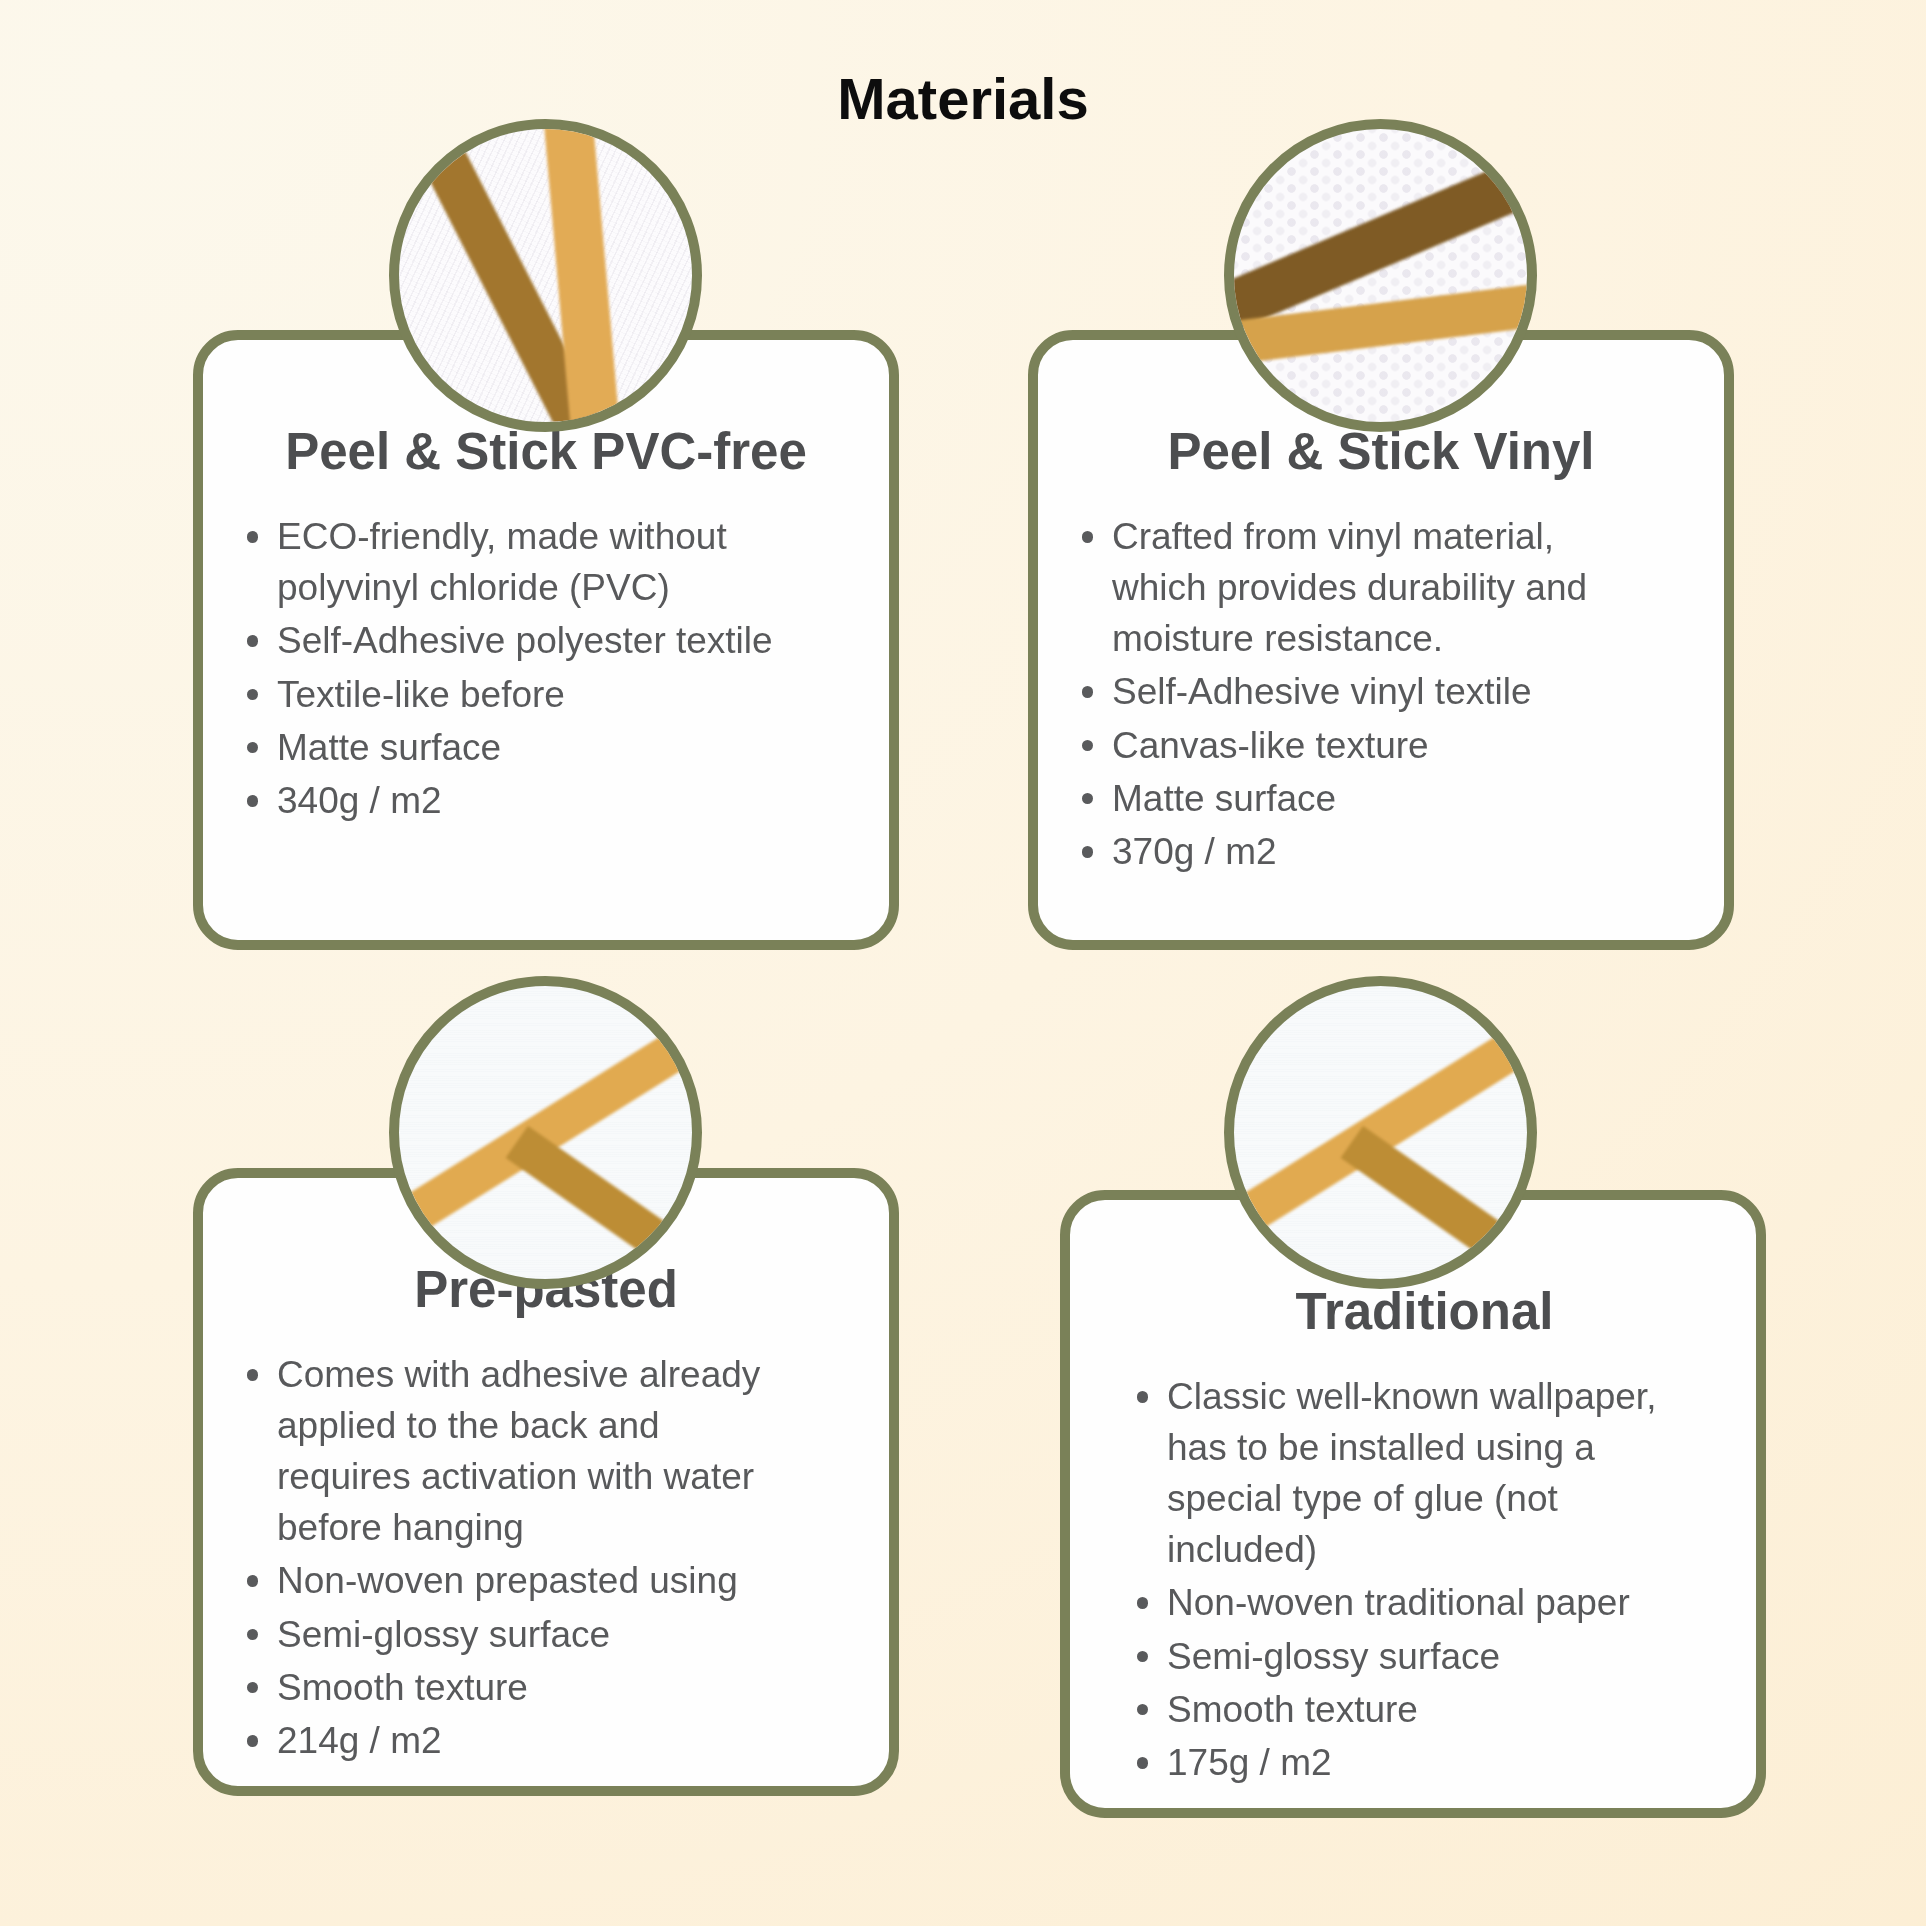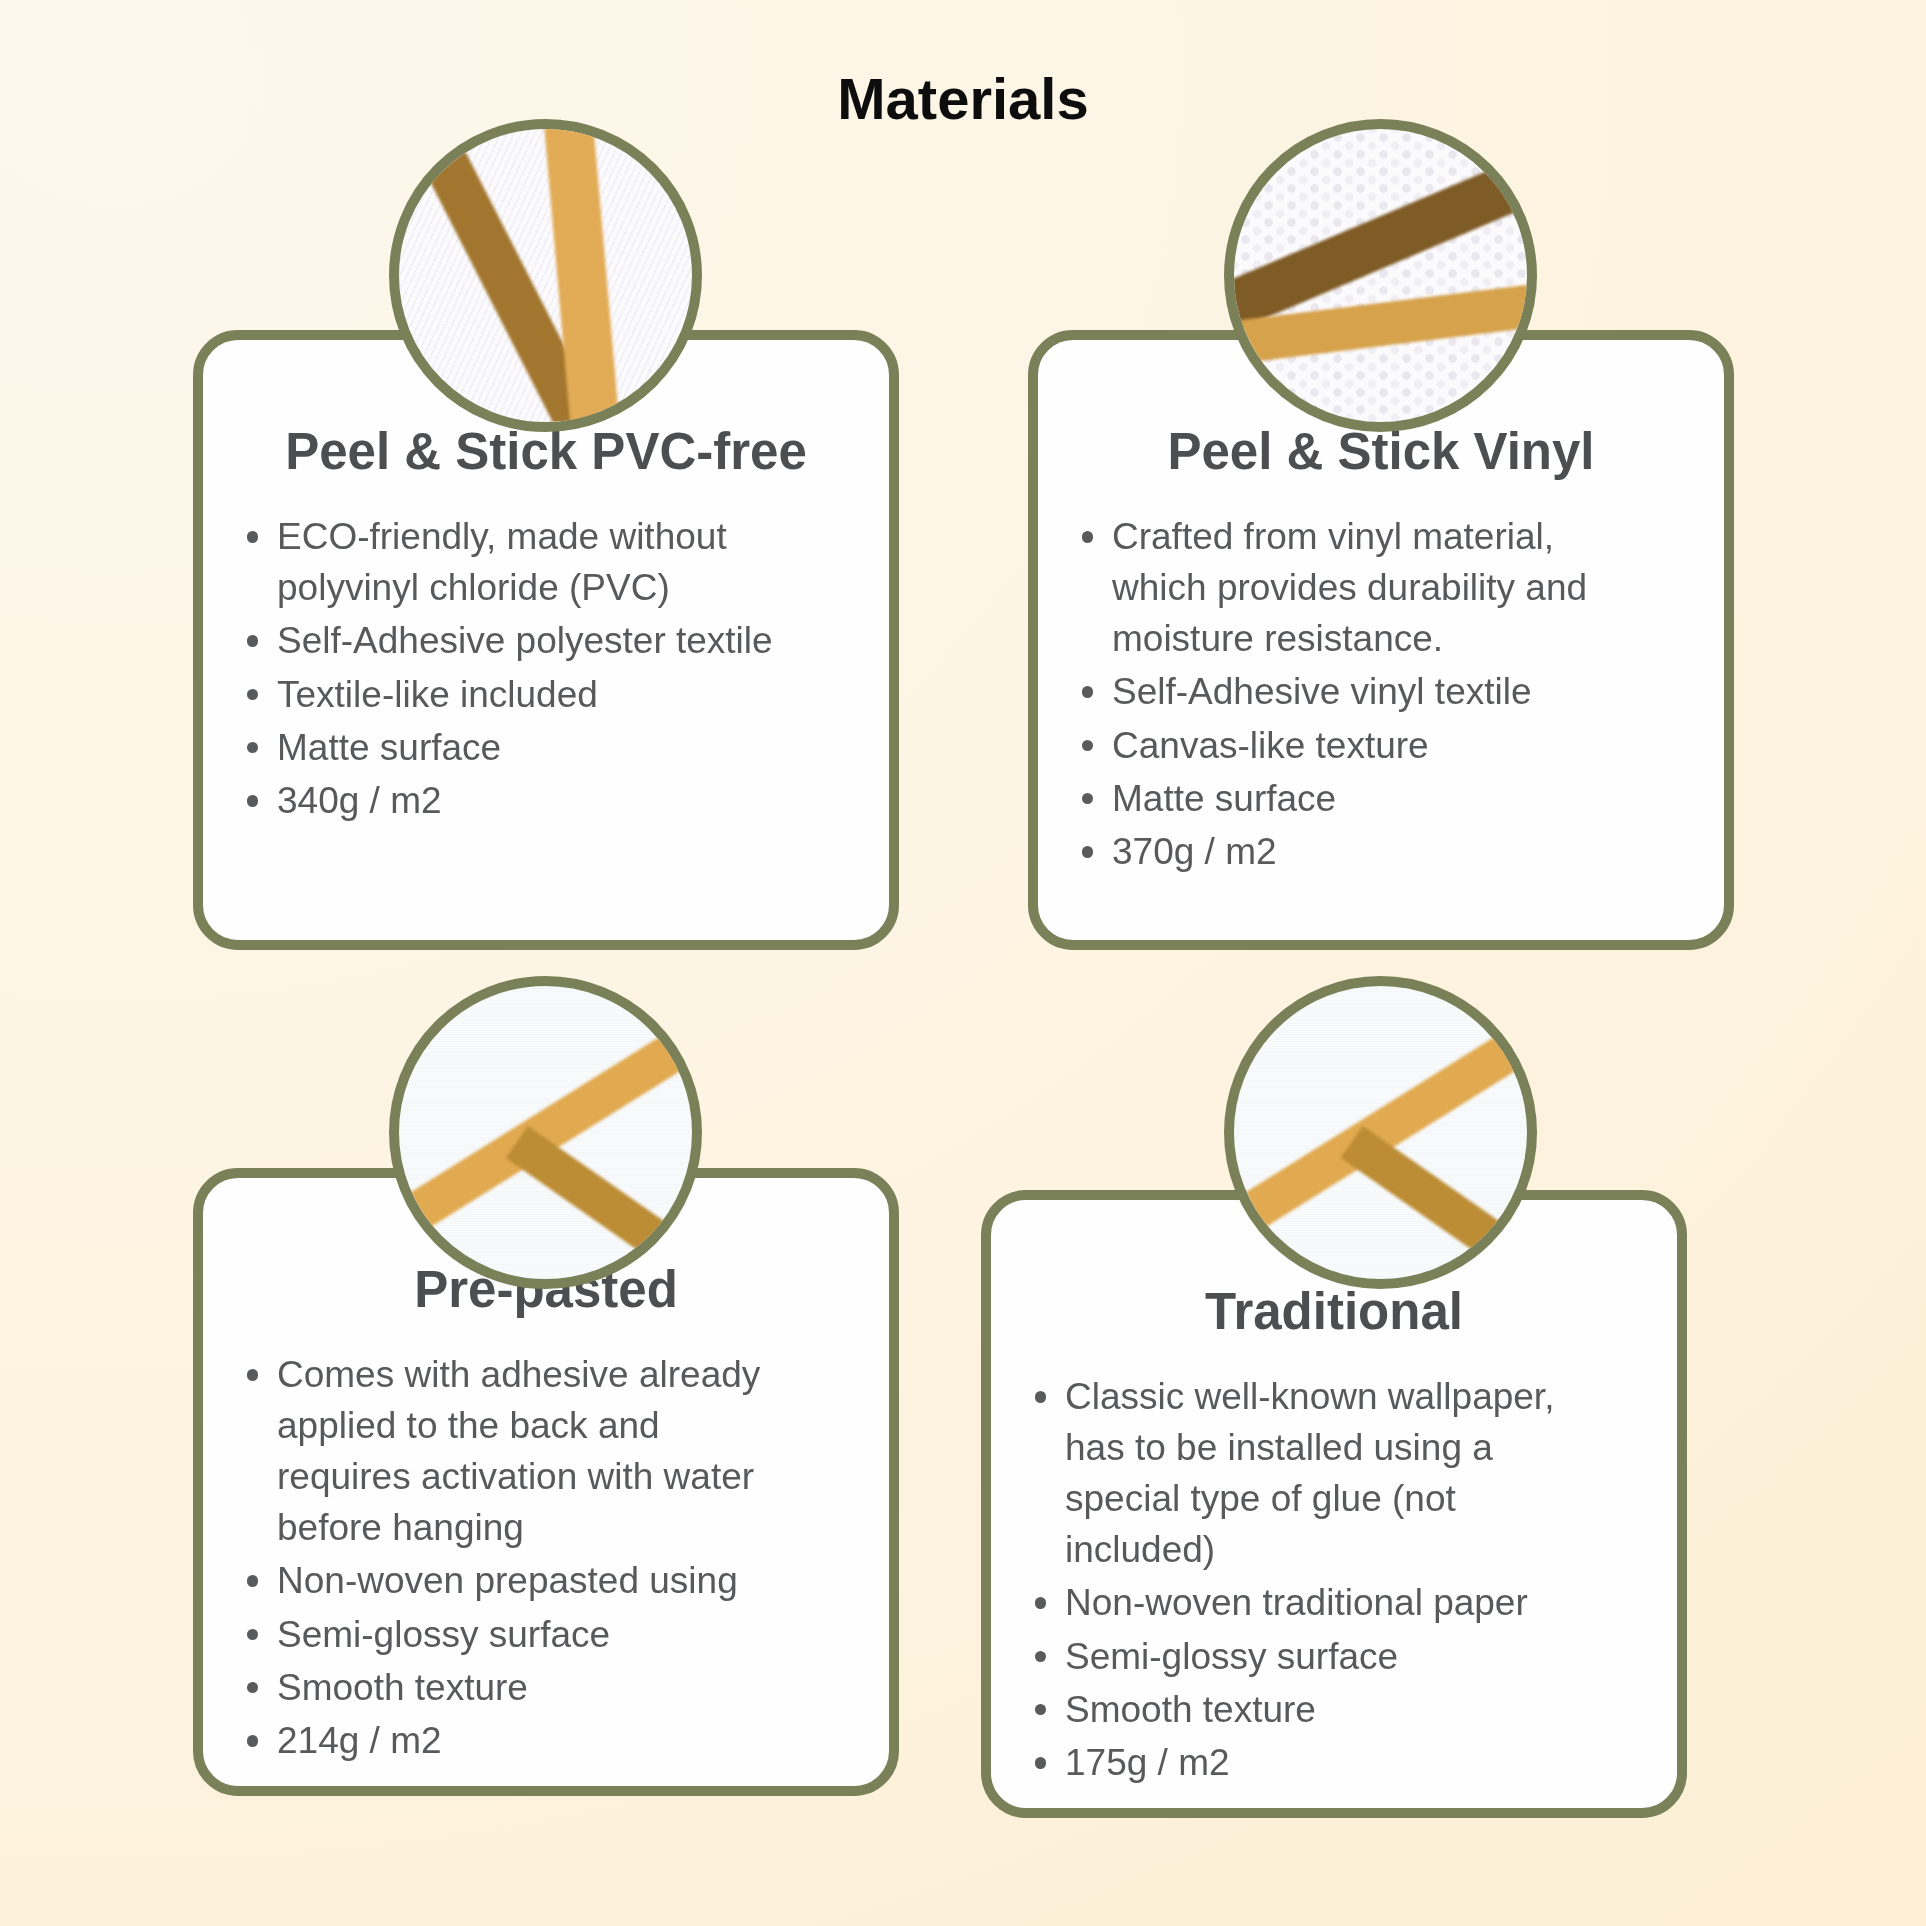--- a/index.html
+++ b/index.html
@@ -18,21 +18,21 @@
   }
   .card {
     position: absolute; box-sizing: border-box;
     width: 706px; background: #fefefe;
     border: 10px solid #7a8158; border-radius: 45px;
     z-index: 2;
   }
   .card-1 { left: 193px;  top: 330px;  height: 620px; }
   .card-2 { left: 1028px; top: 330px;  height: 620px; }
   .card-3 { left: 193px;  top: 1168px; height: 628px; }
-  .card-4 { left: 981px; top: 1190px; height: 628px; }
+  .card-4 { left: 1060px; top: 1190px; height: 628px; padding-left: 23px; }
   .card-title {
     margin: 86px 7.7px 34px; text-align: center;
     font-size: 51px; line-height: 51px; font-weight: 700; color: #4d4e50;
   }
   .bullets { list-style: none; margin: 4px; padding: 0 0 0 35px; }
   .bullets li {
     display: grid; grid-template-columns: 35px 515px; align-items: start;
   }
   .bullets li + li { margin-top: 2.3px; }
   .dot {
@@ -133,21 +133,21 @@
       <li>
           <span class="dot"></span>
           <span class="txt">ECO-friendly, made without polyvinyl chloride (PVC)</span>
         </li>
       <li>
           <span class="dot"></span>
           <span class="txt">Self-Adhesive polyester textile</span>
         </li>
       <li>
           <span class="dot"></span>
-          <span class="txt">Textile-like included</span>
+          <span class="txt">Textile-like before</span>
         </li>
       <li>
           <span class="dot"></span>
           <span class="txt">Matte surface</span>
         </li>
       <li>
           <span class="dot"></span>
           <span class="txt">340g / m2</span>
         </li>
     </ul>

